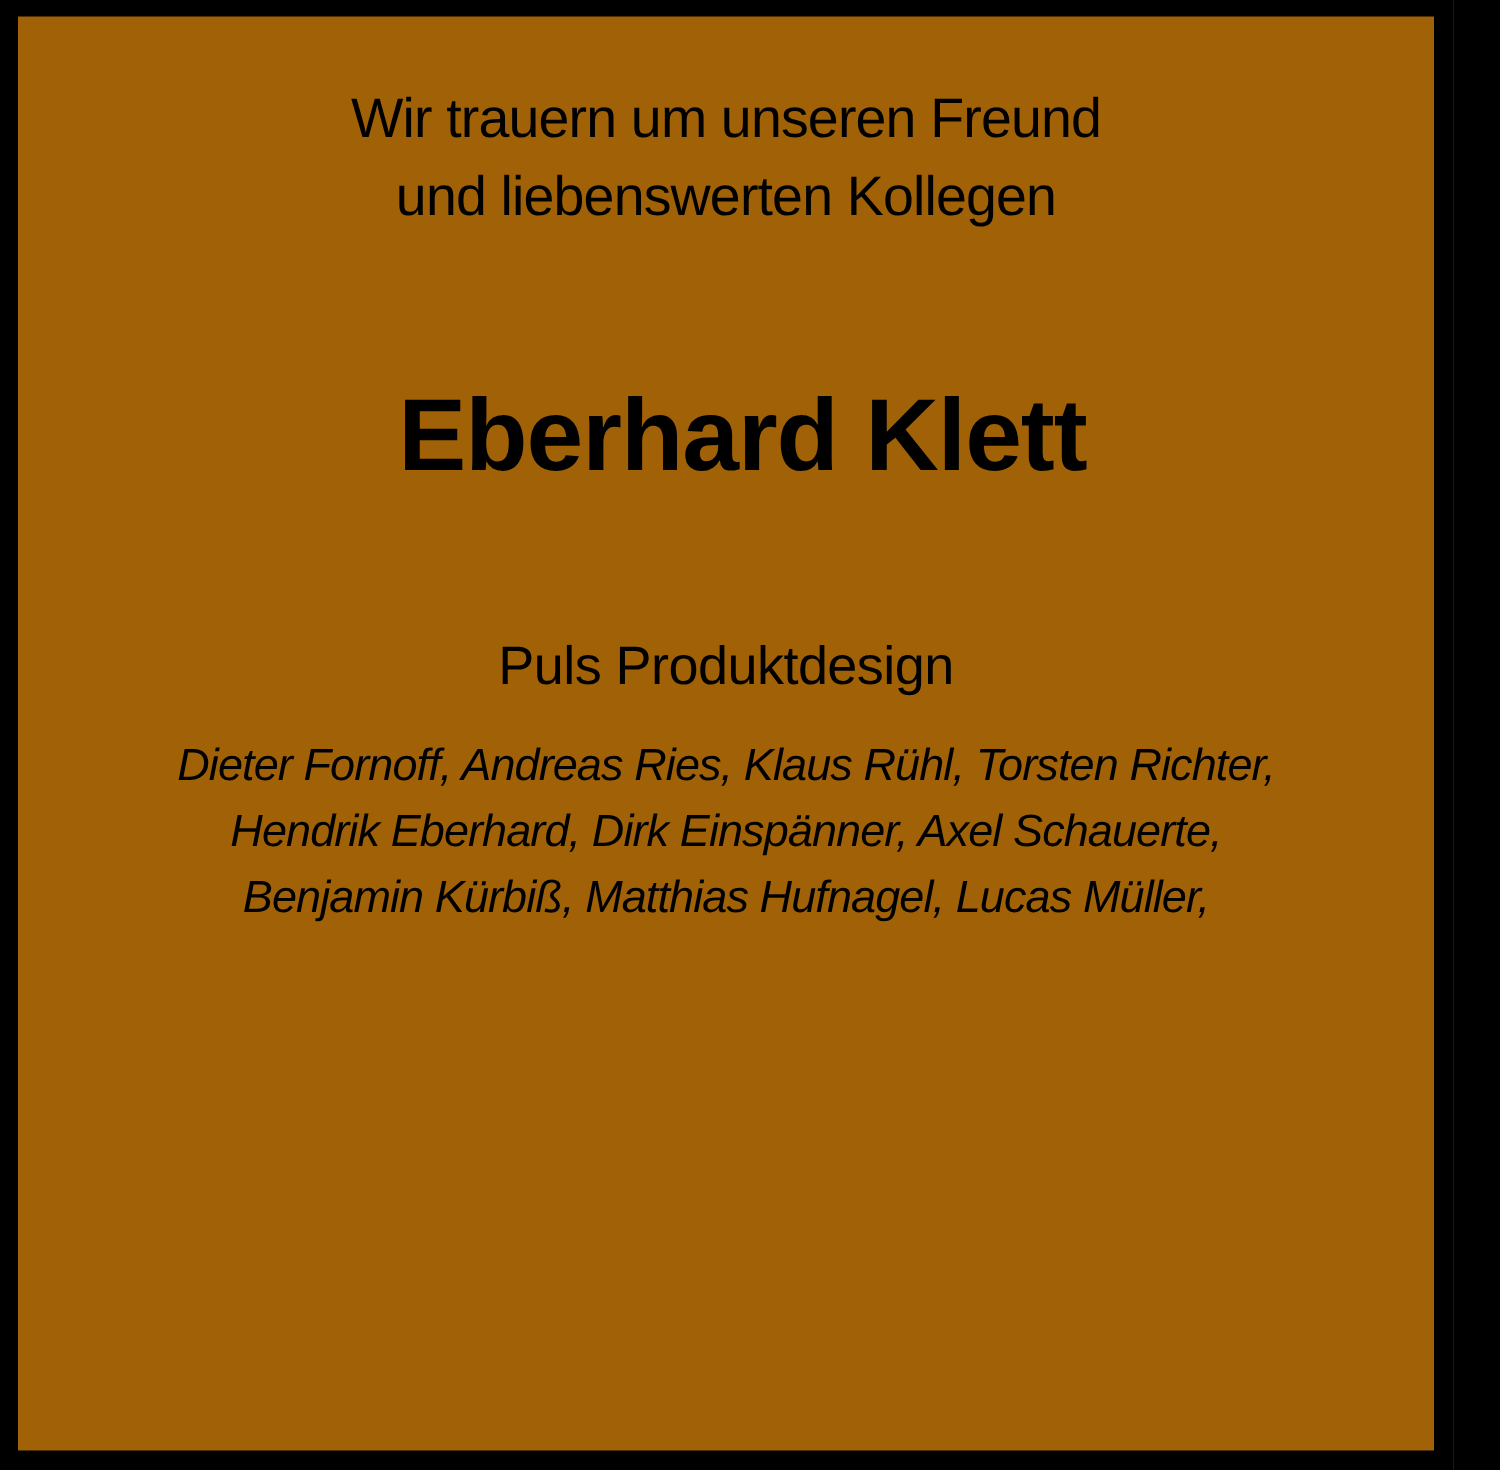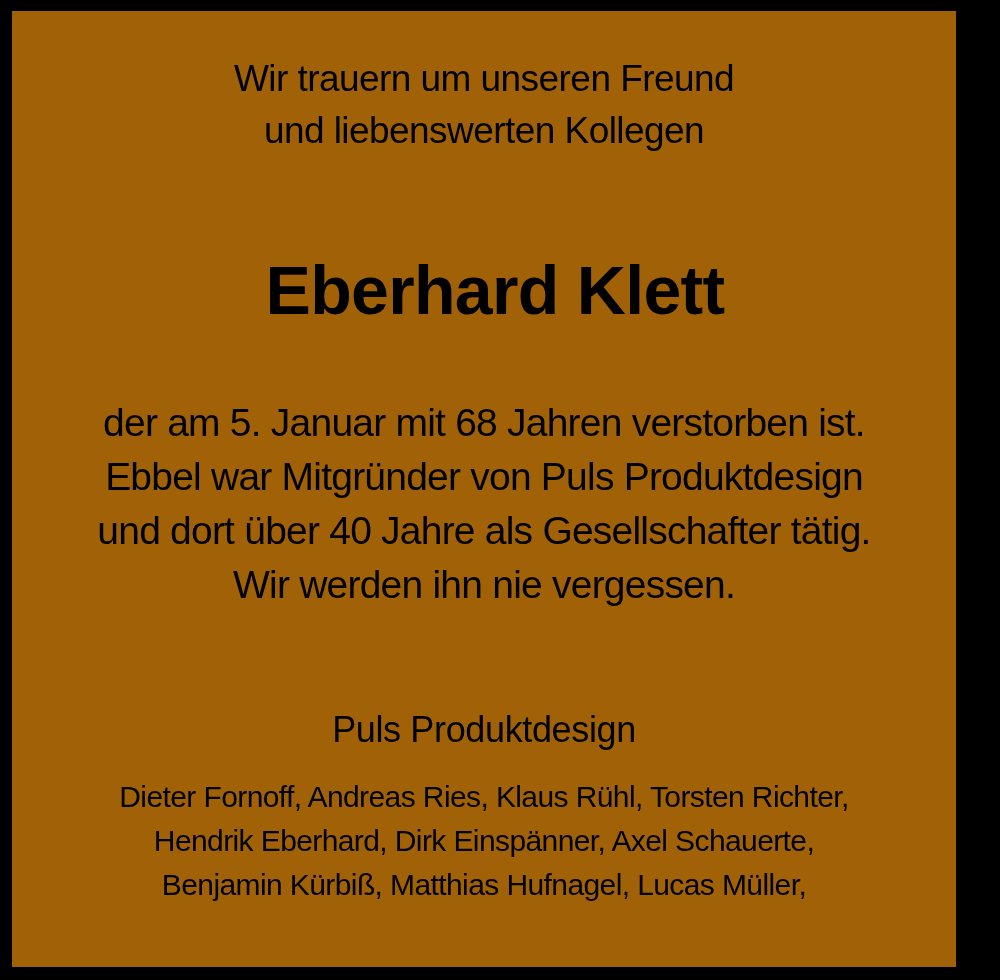--- a/index.html
+++ b/index.html
@@ -46,40 +46,35 @@
     font-size: 36px;
     line-height: 42px;
     font-weight: normal;
     letter-spacing: -0.01em;
   }
   .mourners {
     margin-top: 24px;
     font-size: 30px;
     line-height: 44px;
     letter-spacing: -0.02em;
+    font-style: italic;
   }
 </style>
 </head>
 <body>
 
 <div class="page">
 
   <div class="intro">
     <div>Wir trauern um unseren Freund</div>
     <div>und liebenswerten Kollegen</div>
   </div>
 
   <div class="deceased-name">Eberhard Klett</div>
 
-  <div class="body-text">
-    <div>der am 5. Januar mit 68 Jahren verstorben ist.</div>
-    <div>Ebbel war Mitgründer von Puls Produktdesign</div>
-    <div>und dort über 40 Jahre als Gesellschafter tätig.</div>
-    <div>Wir werden ihn nie vergessen.</div>
-  </div>
 
   <div class="company-signature">Puls Produktdesign</div>
 
   <div class="mourners">
     <div>Dieter Fornoff, Andreas Ries, Klaus Rühl, Torsten Richter,</div>
     <div>Hendrik Eberhard, Dirk Einspänner, Axel Schauerte,</div>
     <div>Benjamin Kürbiß, Matthias Hufnagel, Lucas Müller,</div>
   </div>
 
 </div>

